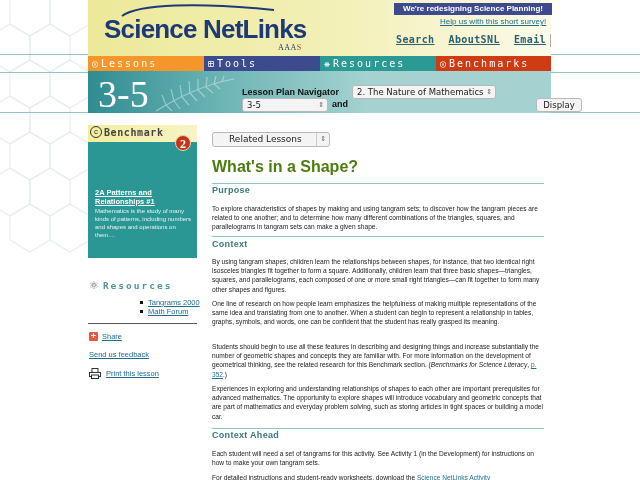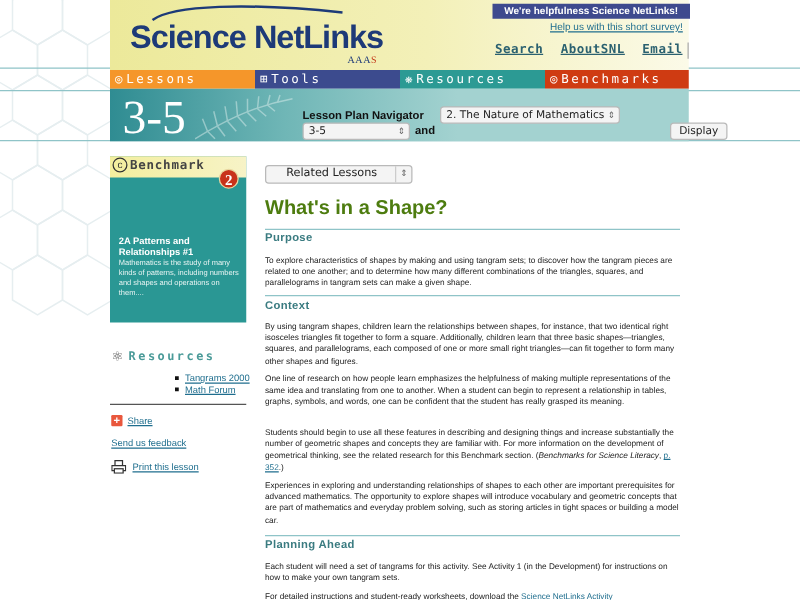--- a/index.html
+++ b/index.html
@@ -59,21 +59,21 @@
   .bcard-head { position: absolute; left: 0; top: 0; width: 109px; height: 17px;
     background: linear-gradient(90deg, #f3ee9e, #f7f3c7); }
   .bcard-head .bi { position: absolute; left: 2px; top: 1px; width: 12px; height: 12px; border: 1.5px solid #333;
     border-radius: 50%; font-size: 8px; line-height: 9px; text-align: center; color: #333; }
   .bcard-head .bt { position: absolute; left: 16px; top: 2px; font-family: "DejaVu Sans Mono", monospace; font-size: 10px;
     letter-spacing: 0.6px; color: #444; font-weight: bold; }
   .bnum { position: absolute; left: 87px; top: 10px; width: 16px; height: 16px; border-radius: 50%; background: #c8321a;
     color: #fff; font-family: "Liberation Serif", serif; font-weight: bold; font-size: 12px; text-align: center; line-height: 16px;
     border: 1px solid #e8d7a0; }
   .btitle { position: absolute; left: 7px; top: 21px; font-family: "Liberation Serif", serif; font-size: 15.5px; color: #fff; line-height: 15px; }
-  .blink { position: absolute; left: 7px; top: 63px; font-size: 7.5px; font-weight: bold; color: #fff; line-height: 9px; width: 100px; }
+  .blink { position: absolute; left: 7px; top: 63px; font-size: 7.5px; font-weight: bold; color: #fff; text-decoration: underline; line-height: 9px; width: 100px; }
   .bdesc { position: absolute; left: 7px; top: 82px; font-size: 6px; color: #e8f4f3; line-height: 8px; width: 100px; }
 
   
   .res-head { position: absolute; left: 89px; top: 279px; display: flex; align-items: center; gap: 4px; }
   .res-head .ic { font-size: 11px; color: #666; }
   .res-head .t { font-family: "DejaVu Sans Mono", monospace; font-size: 9.5px; font-weight: bold; letter-spacing: 2px; color: #4a9a98; }
   .res-list { position: absolute; left: 106px; top: 298px; list-style: none; }
   .res-list li { font-size: 7.5px; color: #1f6e8e; line-height: 9px; position: relative; padding-left: 8px; margin-left: 34px; }
   .res-list li::before { content: ""; position: absolute; left: 0; top: 3px; width: 3px; height: 3px; background: #111; }
   .res-list li span { text-decoration: underline; }
@@ -124,21 +124,21 @@
 <div class="hline" style="top:54px;width:640px;"></div>
 <div class="hline" style="top:72px;width:640px;"></div>
 <div class="hline" style="top:112px;left:0;width:640px;"></div>
 
 <div class="header">
   <svg class="logo-arc" width="160" height="16" viewBox="0 0 160 16">
     <path d="M4,14 C20,2 80,0 156,8" fill="none" stroke="#1d3a78" stroke-width="2"></path>
   </svg>
   <div class="logo-text">Science NetLinks</div>
   <div class="logo-aaas"><span style="color:#1d3a78">AAA</span><span>S</span></div>
-  <div class="redesign">We're helpfulness Science NetLinks!</div>
+  <div class="redesign">We're redesigning Science Planning!</div>
   <div class="survey">Help us with this short survey!</div>
   <div class="toplinks">
     <span>Search</span>
     <span>AboutSNL</span>
     <span>Email</span>
   </div>
 </div>
 
 <div class="nav">
   <div class="nav-item n-lessons">
@@ -226,16 +226,16 @@
   <div class="para" style="top:72px;">To explore characteristics of shapes by making and using tangram sets; to discover how the tangram pieces are related to one another; and to determine how many different combinations of the triangles, squares, and parallelograms in tangram sets can make a given shape.</div>
 
   <div class="sec-rule" style="top:104px;"></div>
   <div class="sec-h" style="top:107px;">Context</div>
   <div class="para" style="top:125px;">By using tangram shapes, children learn the relationships between shapes, for instance, that two identical right isosceles triangles fit together to form a square. Additionally, children learn that three basic shapes—triangles, squares, and parallelograms, each composed of one or more small right triangles—can fit together to form many other shapes and figures.</div>
   <div class="para" style="top:167px;">One line of research on how people learn emphasizes the helpfulness of making multiple representations of the same idea and translating from one to another. When a student can begin to represent a relationship in tables, graphs, symbols, and words, one can be confident that the student has really grasped its meaning.</div>
   <div class="para" style="top:210px;"><span>Students should begin to use all these features in describing and designing things and increase substantially the number of geometric shapes and concepts they are familiar with. For more information on the development of geometrical thinking, see the related research for this Benchmark section. (</span><span class="em">Benchmarks for Science Literacy</span><span>, </span><span class="lnk">p. 352</span><span>.)</span></div>
   <div class="para" style="top:252px;">Experiences in exploring and understanding relationships of shapes to each other are important prerequisites for advanced mathematics. The opportunity to explore shapes will introduce vocabulary and geometric concepts that are part of mathematics and everyday problem solving, such as storing articles in tight spaces or building a model car.</div>
 
   <div class="sec-rule" style="top:296px;"></div>
-  <div class="sec-h" style="top:298px;">Planning Ahead</div>
+  <div class="sec-h" style="top:298px;">Context Ahead</div>
   <div class="para" style="top:317px;">Each student will need a set of tangrams for this activity. See Activity 1 (in the Development) for instructions on how to make your own tangram sets.</div>
   <div class="para" style="top:341px;"><span>For detailed instructions and student-ready worksheets, download the </span><span class="lnk">Science NetLinks Activity</span></div>
 </div>
 
 </body></html>

